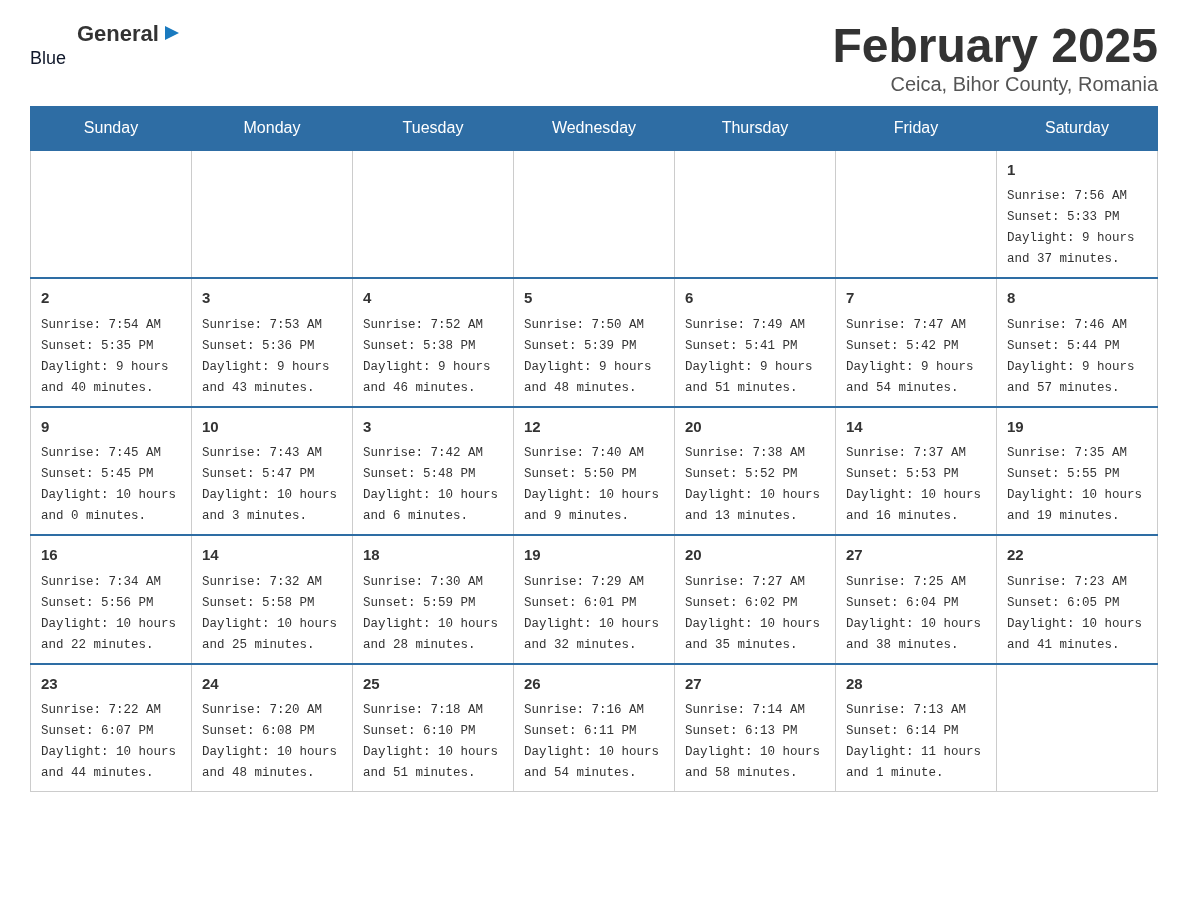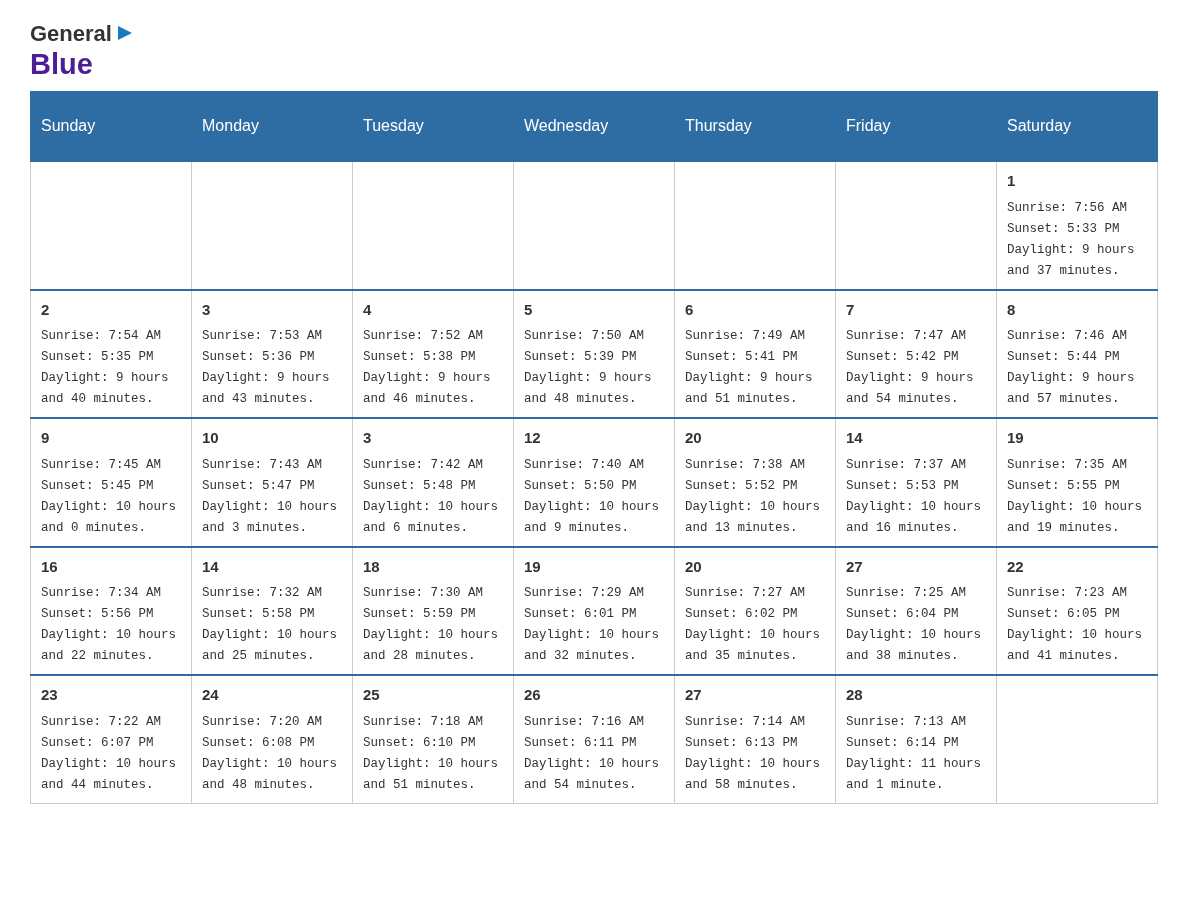--- a/index.html
+++ b/index.html
@@ -20,31 +20,32 @@
     .logo {
       display: flex;
       align-items: center;
     }
     .logo-text-general {
       font-size: 22px;
       font-weight: bold;
       color: #333;
     }
     .logo-text-blue {
-      font-size: 29px;
-      font-weight: bold;
-      color: #4c1d95;
+      font-size: 18px;
+      font-weight: normal;
+      color: #0f172a;
     }
     .logo-block {
       display: flex;
       flex-direction: column;
     }
     .logo-line1 {
       display: flex;
       align-items: center;
+      margin-left: 47px;
     }
     .title-block {
       text-align: right;
     }
     .title-block h1 {
       font-size: 48px;
       font-weight: bold;
       color: #333;
       line-height: 1.1;
     }
@@ -56,22 +57,22 @@
     .calendar {
       width: 100%;
       border-collapse: collapse;
       margin-top: 10px;
     }
     .calendar th {
       background-color: #2e6da4;
       color: #fff;
       font-size: 16px;
       font-weight: normal;
-      padding: 25px 10px;
-      text-align: left;
+      padding: 12px 10px;
+      text-align: center;
       border: 1px solid #2e6da4;
     }
     .calendar td {
       vertical-align: top;
       padding: 8px 10px;
       border: 1px solid #ccc;
       width: calc(100% / 7);
       min-height: 110px;
       font-size: 13px;
       line-height: 1.5;
@@ -110,20 +111,24 @@
         <span style="display:inline-block; margin-left:2px; margin-top:2px;">
           <svg width="22" height="22" viewBox="0 0 22 22">
             <polygon points="4,4 18,11 4,18" fill="#1a7abf"></polygon>
           </svg>
         </span>
       </div>
       <div>
         <span class="logo-text-blue">Blue</span>
       </div>
     </div>
+  </div>
+  <div class="title-block">
+    <h1>February 2025</h1>
+    <h2>Ceica, Bihor County, Romania</h2>
   </div>
 </div>
 
 <table class="calendar">
   <thead>
     <tr>
     <th>Sunday</th>
         <th>Monday</th>
         <th>Tuesday</th>
         <th>Wednesday</th>

